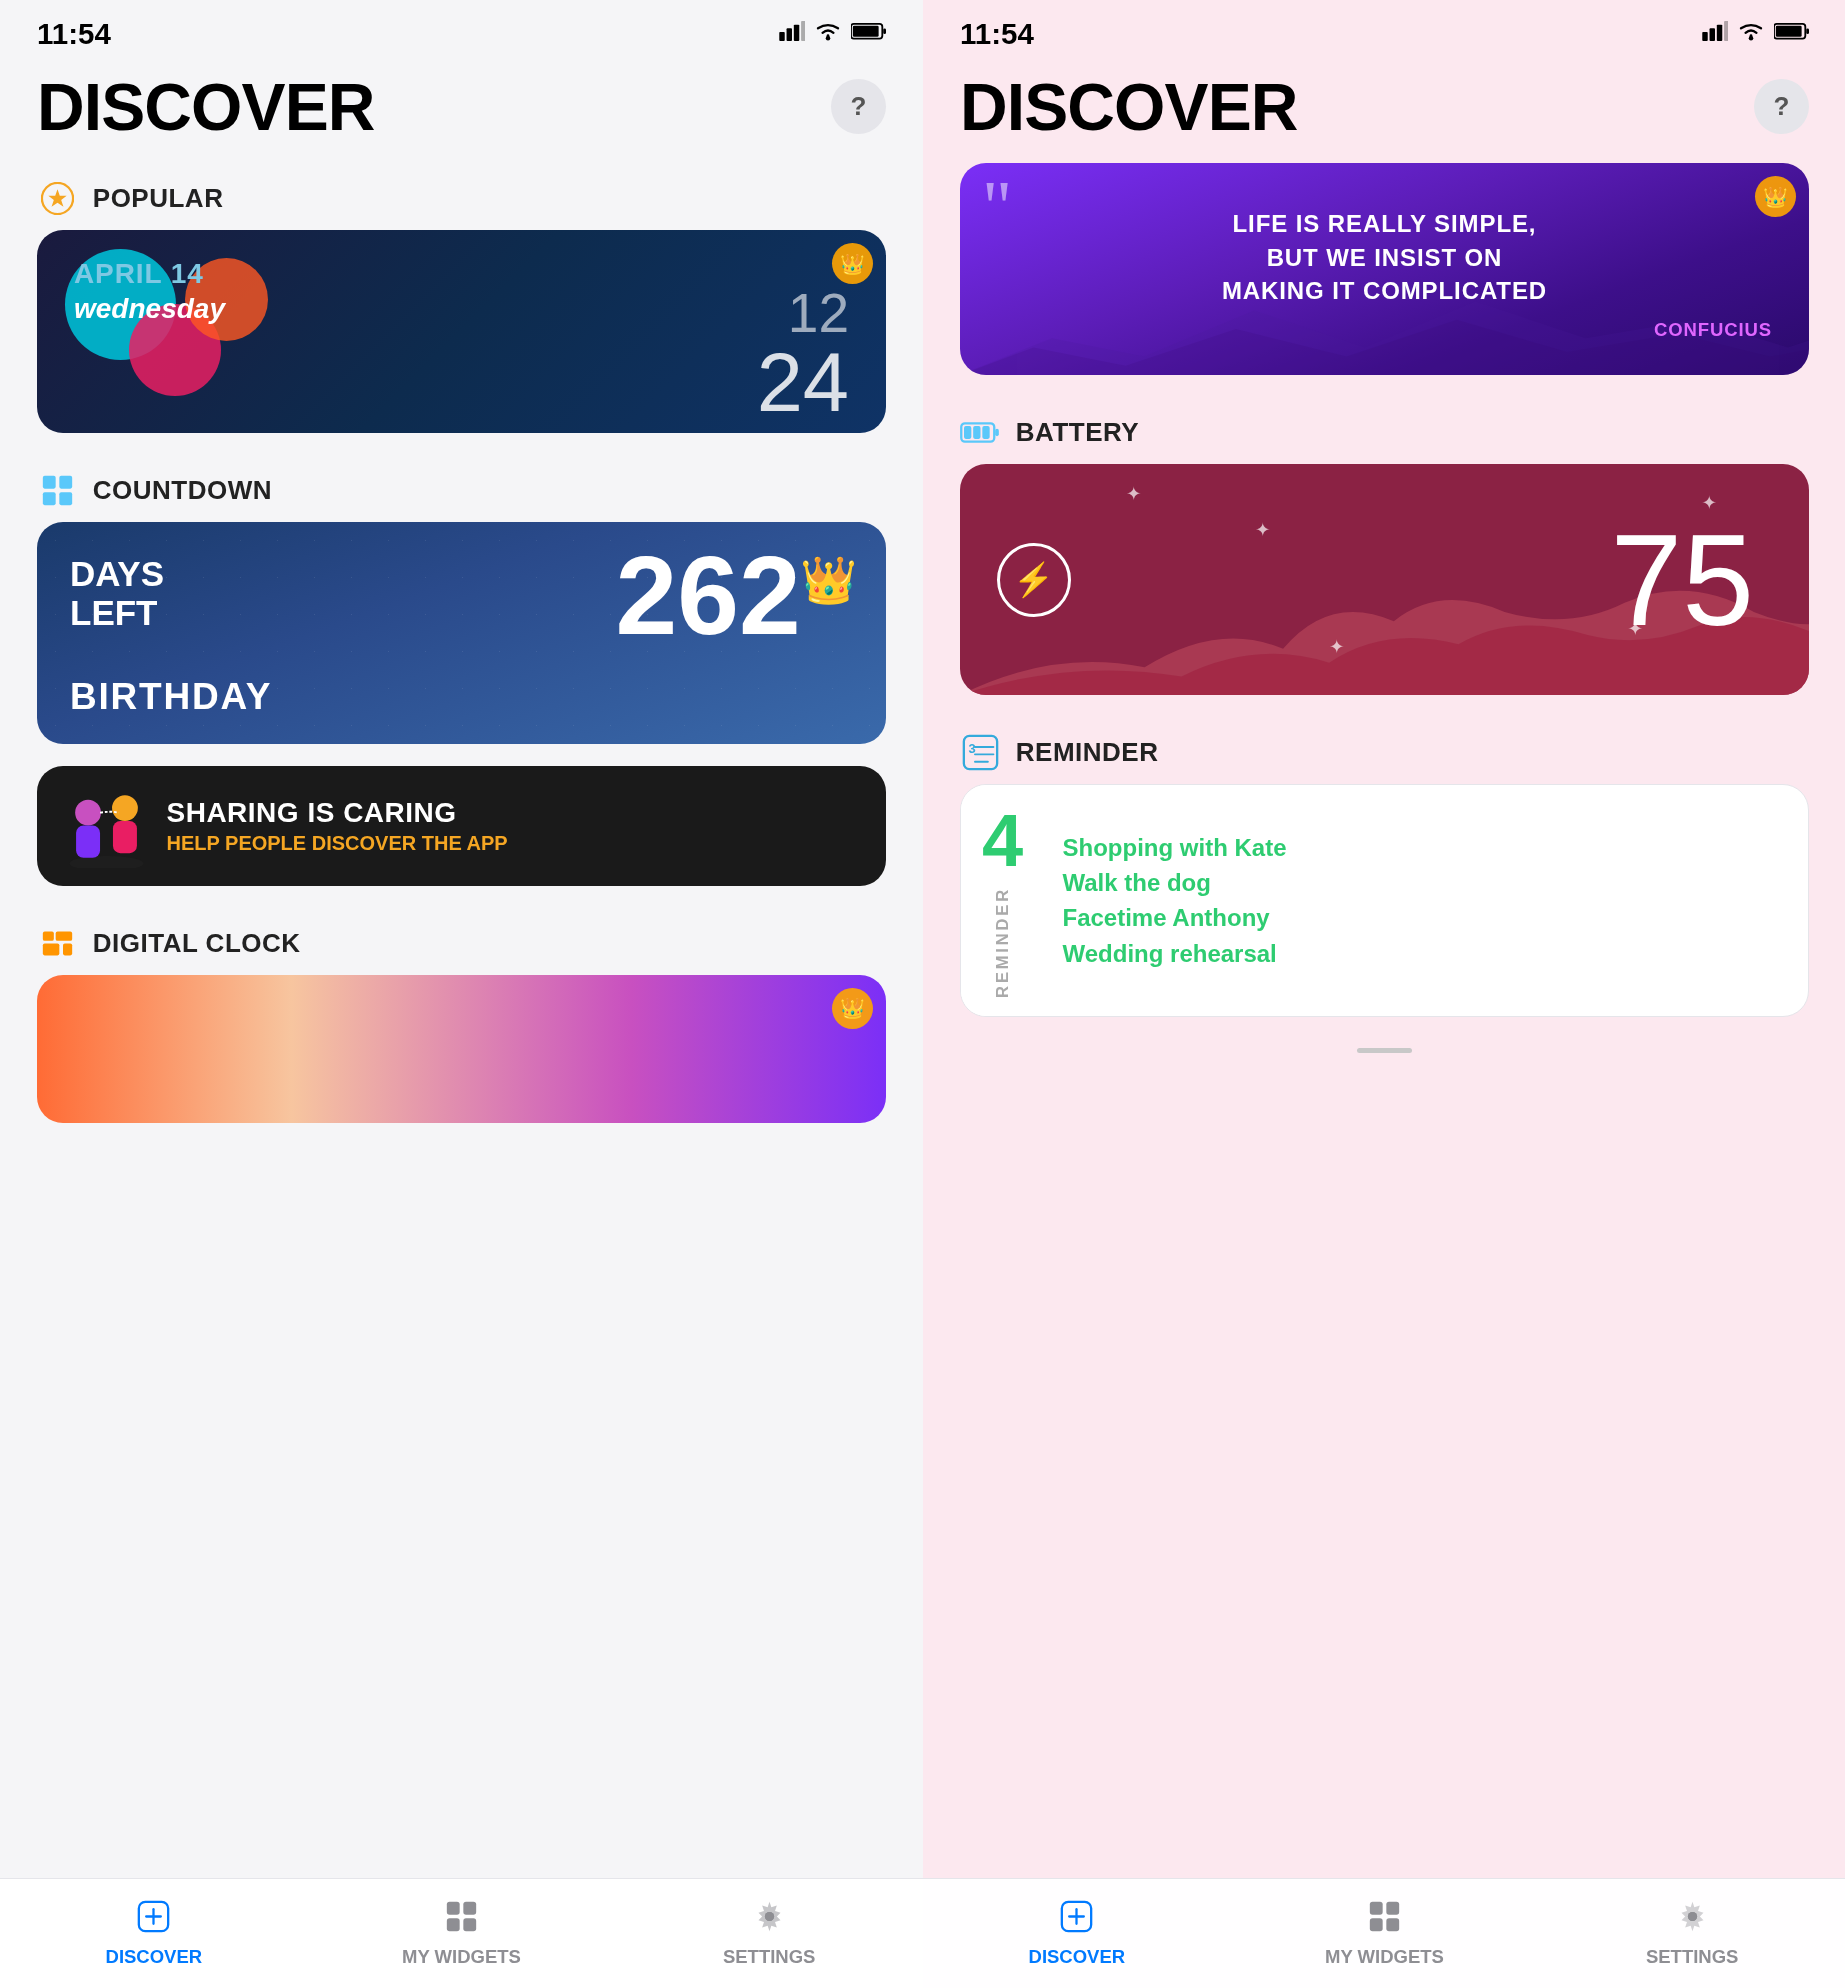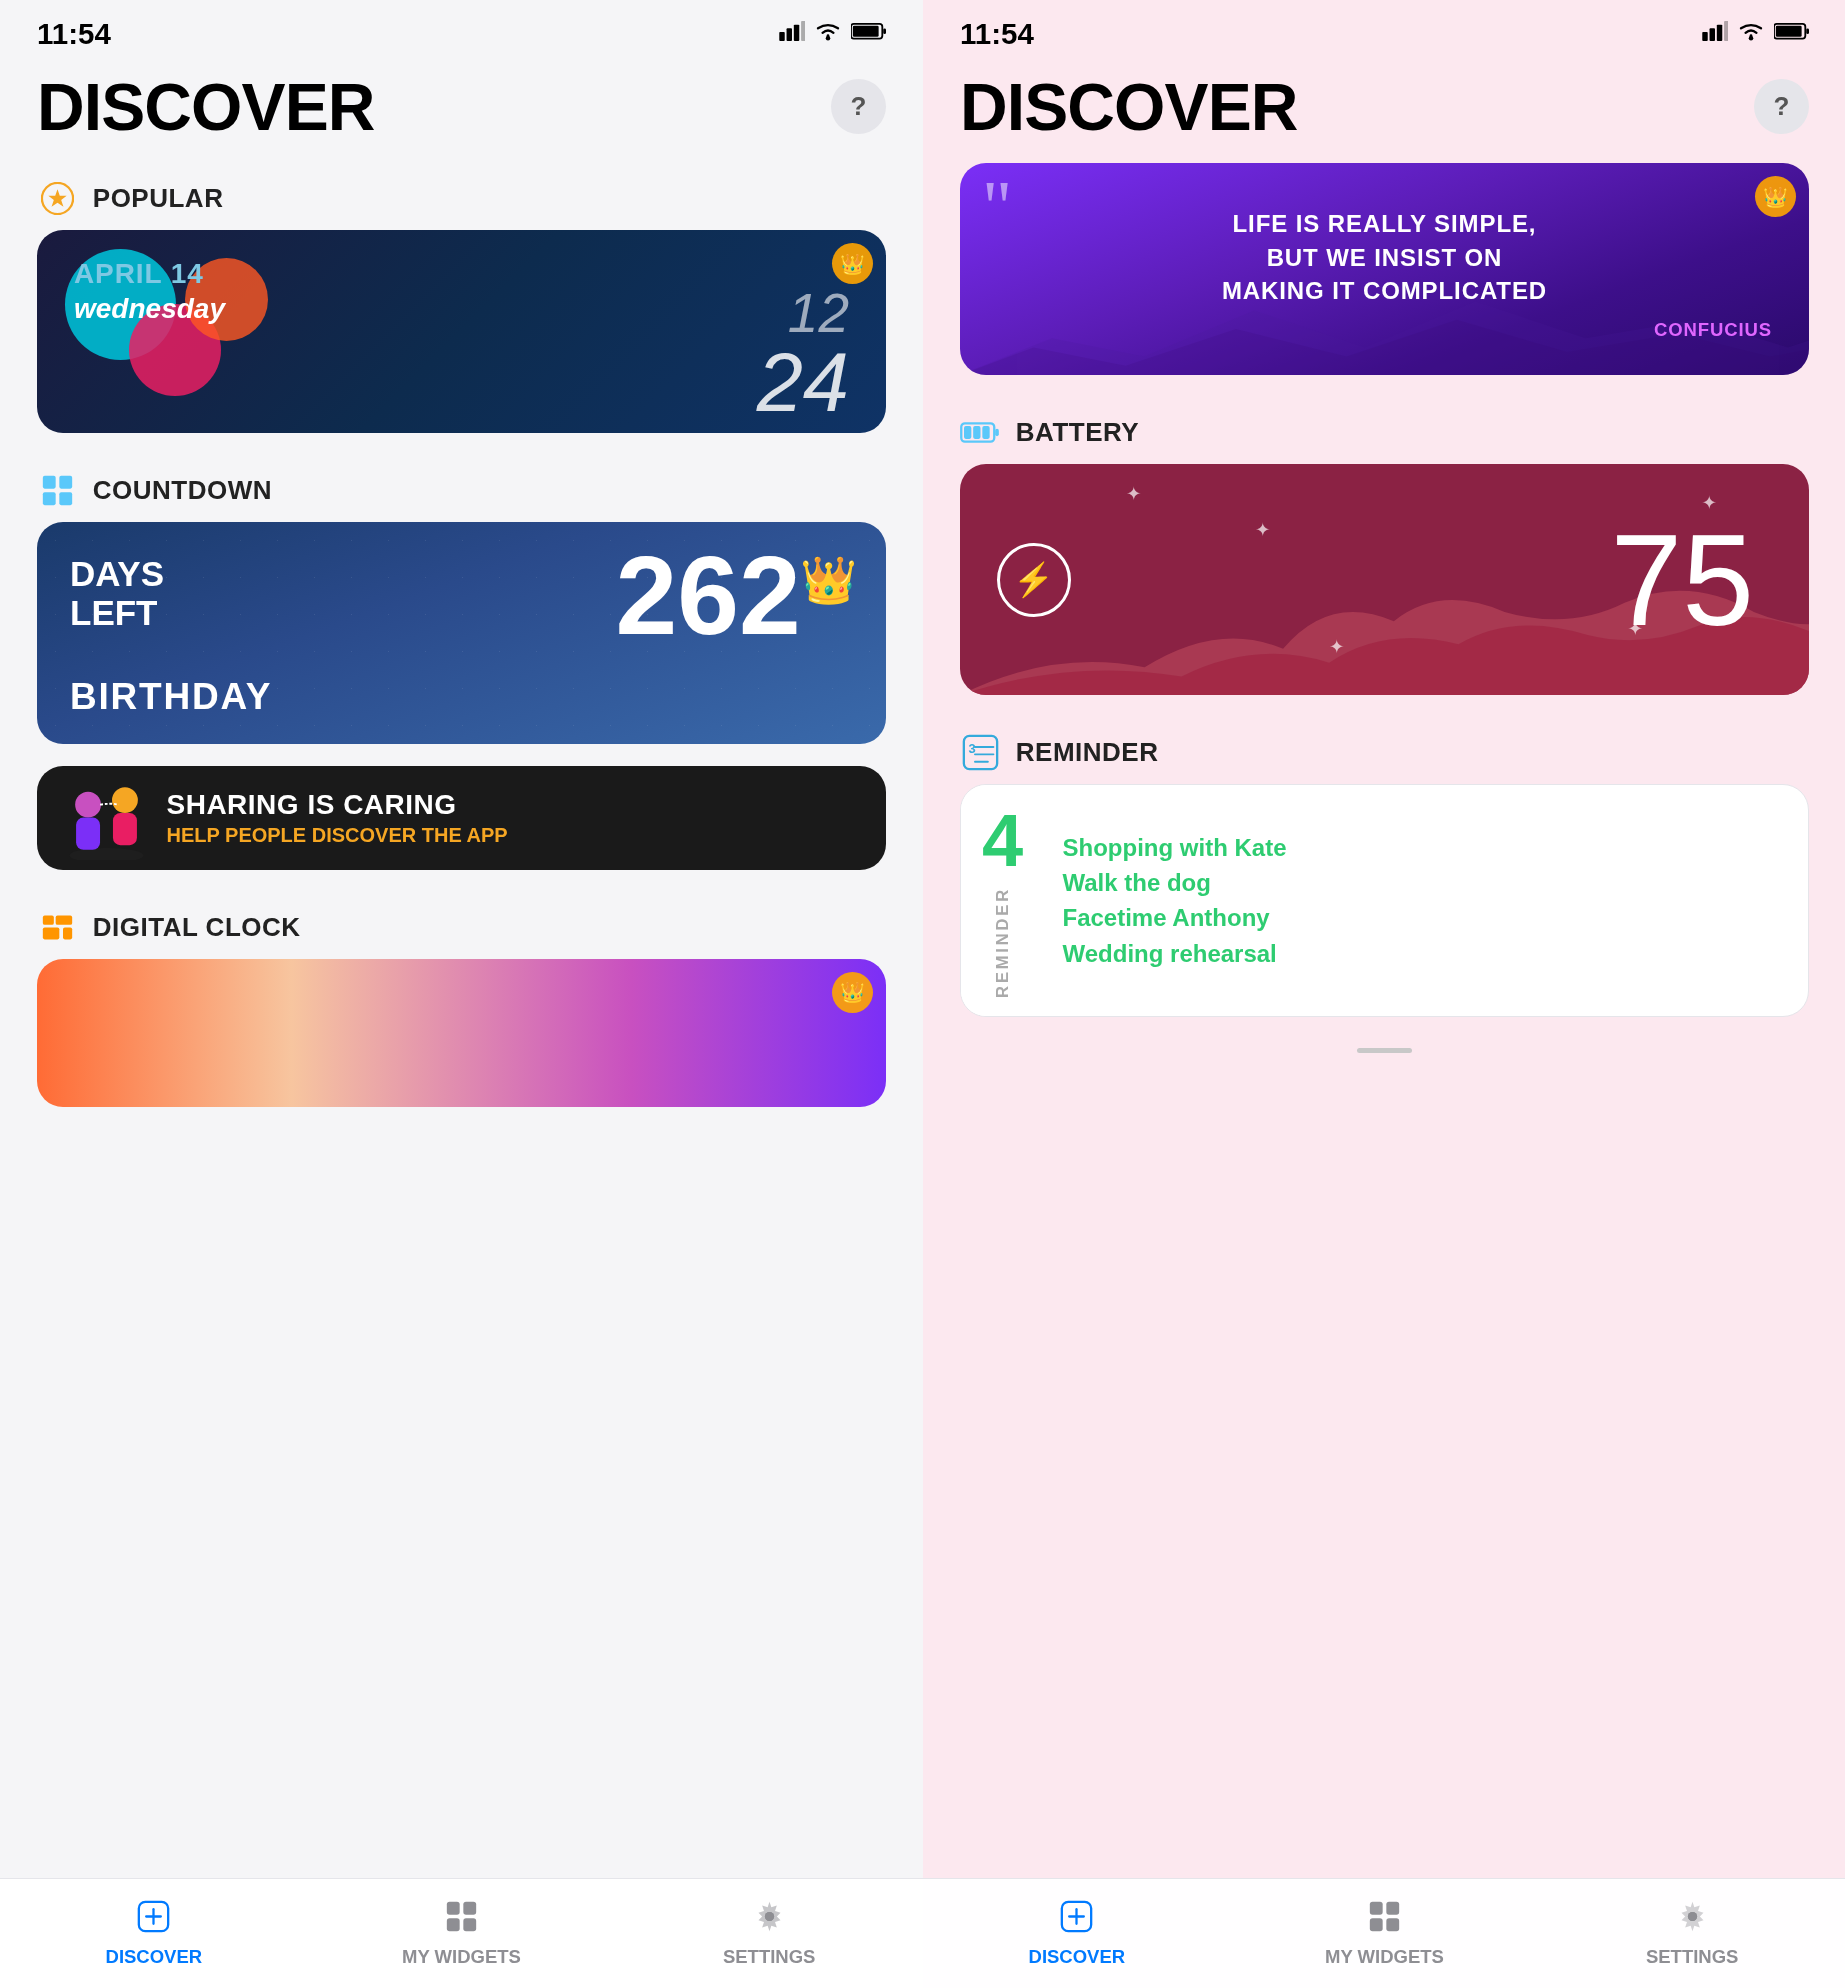--- a/index.html
+++ b/index.html
@@ -123,21 +123,20 @@
     }
     .popular-time {
       position: absolute;
       right: 37px;
       bottom: 9.2px;
       color: rgba(255,255,255,0.85);
       font-size: 83px;
       font-weight: 200;
       line-height: 1;
       z-index: 2;
-      font-style: italic;
     }
     .crown-badge {
       position: absolute;
       top: 13px;
       right: 13px;
       width: 41px;
       height: 41px;
       border-radius: 50%;
       background: rgba(255,165,0,0.9);
       display: flex;
@@ -189,21 +188,21 @@
       top: 0; left: 0; right: 0; bottom: 0;
       background-image: radial-gradient(circle, rgba(255,255,255,0.3) 0.9px, transparent 0.9px);
       background-size: 37px 37px;
       opacity: 0.3;
     }
 
     
     .sharing-card {
       border-radius: 26px;
       overflow: hidden;
-      height: 104px;
+      height: 120px;
       background: #1a1a1a;
       display: flex;
       align-items: center;
       padding: 18.5px 28px;
       gap: 18.5px;
     }
     .sharing-illustration {
       width: 83px;
       height: 83px;
       flex-shrink: 0;

